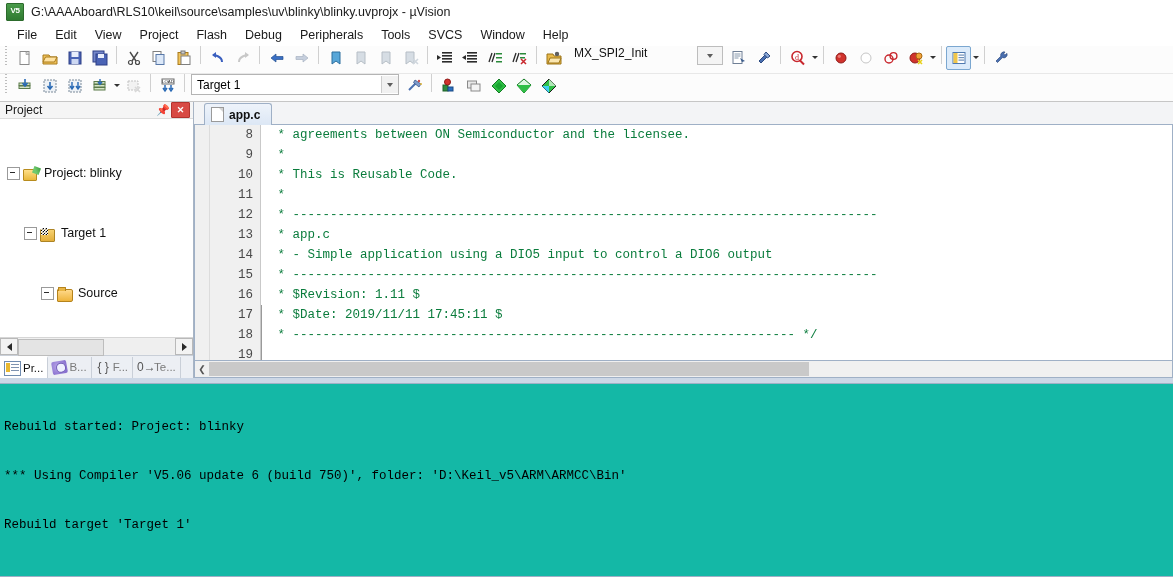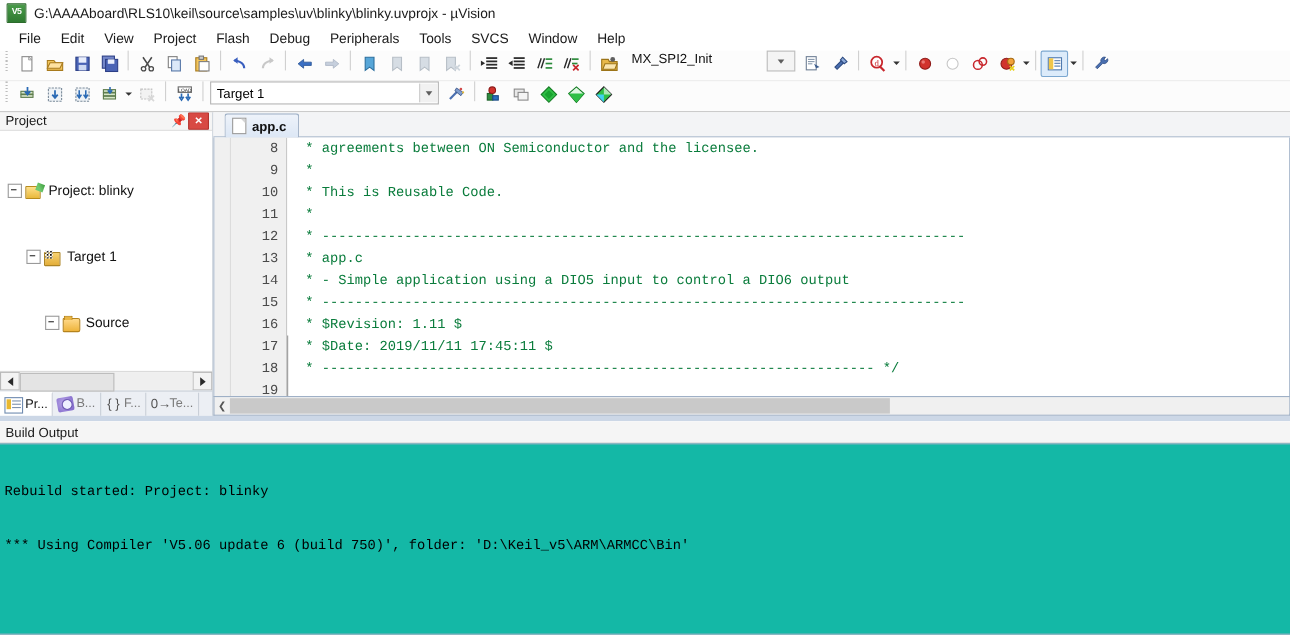--- a/index.html
+++ b/index.html
@@ -672,24 +672,24 @@
         <div class="ed-hs-track">
             <div class="ed-hs-thumb"></div>
           </div>
       </div>
     </div>
   </div>
 
   <div class="splitter"></div>
 
   <div class="buildpanel">
-    <div class="build-caption">Build Output</div>
     <div class="build-body">
       <div class="bline">Rebuild started: Project: blinky</div>
       <div class="bline">*** Using Compiler 'V5.06 update 6 (build 750)', folder: 'D:\Keil_v5\ARM\ARMCC\Bin'</div>
+      <div class="bline">Rebuild target 'Target 1'</div>
       
       
       
       
       
       
       
     </div>
   </div>
 

